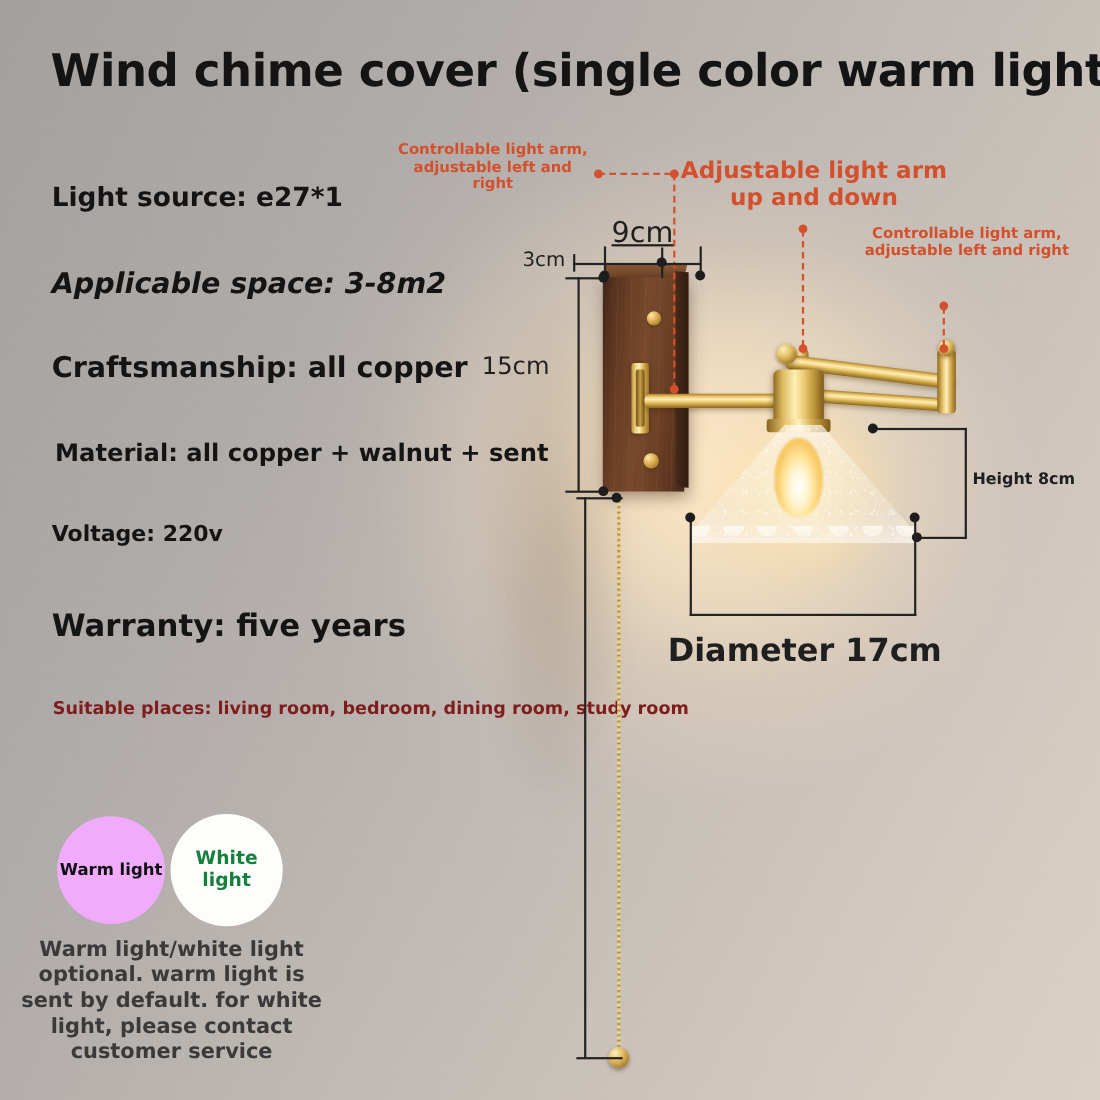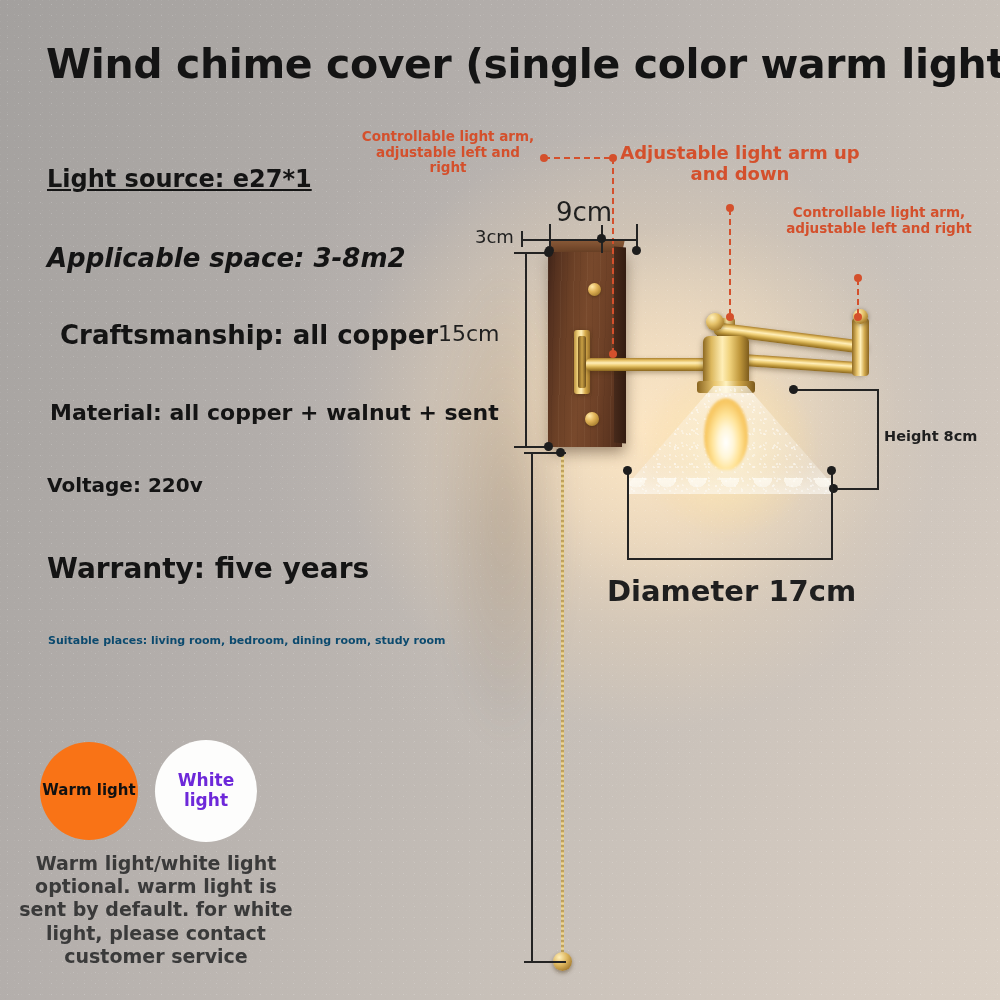--- a/index.html
+++ b/index.html
@@ -28,45 +28,45 @@
     background-size:7px 7px,9px 9px,11px 11px,8px 8px,13px 13px,10px 10px;}
   .wall-shadow{position:absolute;left:430px;top:230px;width:150px;height:560px;
     background:radial-gradient(ellipse 80px 280px at 50% 50%, rgba(90,70,50,.20) 0%, rgba(90,70,50,.08) 55%, rgba(90,70,50,0) 85%);
     filter:blur(10px);}
 
   
   .title{position:absolute;left:46px;top:40px;width:900px;
     font-size:41px;font-weight:bold;color:#141414;letter-spacing:-.4px;
     white-space:nowrap;}
   .spec{position:absolute;color:#141414;font-weight:bold;white-space:nowrap;}
-  .s1{left:47px;top:165px;font-size:24px;text-decoration:underline;}
+  .s1{left:47px;top:165px;font-size:24px;}
   .s2{left:47px;top:243px;font-size:26px;font-style:italic;}
-  .s3{left:47px;top:320px;font-size:26px;margin-left:13px;}
+  .s3{left:47px;top:320px;font-size:26px;}
   .s4{left:50px;top:400px;font-size:22px;}
   .s5{left:47px;top:473px;font-size:20px;}
   .s6{left:47px;top:552px;font-size:28px;}
-  .suitable{position:absolute;left:48px;top:634px;font-size:11px;font-weight:bold;color:#0c4a6e;white-space:nowrap;}
+  .suitable{position:absolute;left:48px;top:634px;font-size:16px;font-weight:bold;color:#7f1d1d;white-space:nowrap;}
 
   
   .callout{position:absolute;color:#d4502c;font-weight:bold;text-align:center;line-height:1.16;}
   .c1{left:358px;top:129px;width:180px;font-size:13.5px;}
-  .c2{left:618px;top:143px;width:244px;font-size:18px;}
+  .c2{left:618px;top:143px;width:244px;font-size:21px;}
   .c3{left:770px;top:205px;width:218px;font-size:13.5px;}
 
   .rdash-v{position:absolute;width:0;border-left:2px dashed #d4502c;}
   .rdash-h{position:absolute;height:0;border-top:2px dashed #d4502c;}
   .rdot{position:absolute;width:8px;height:8px;border-radius:50%;background:#d4502c;}
 
   
   .dline-h{position:absolute;height:0;border-top:2px solid #232323;}
   .dline-v{position:absolute;width:0;border-left:2px solid #232323;}
   .dtick{position:absolute;width:0;border-left:2px solid #232323;}
   .ddot{position:absolute;width:9px;height:9px;border-radius:50%;background:#1d1d1d;}
   .dlabel{position:absolute;color:#1f1f1f;white-space:nowrap;}
-  .lbl-9{left:556px;top:197px;font-size:26px;}
+  .lbl-9{left:556px;top:197px;font-size:26px;text-decoration:underline;}
   .lbl-3{left:475px;top:226px;font-size:18px;}
   .lbl-15{left:438px;top:321px;font-size:22px;}
   .lbl-h8{left:884px;top:428px;font-size:14.5px;font-weight:bold;}
   .lbl-dia{left:607px;top:574px;font-size:29px;font-weight:bold;}
   .lbl-chain{left:352px;top:900px;width:170px;font-size:12.5px;font-weight:bold;text-align:center;line-height:1.2;white-space:normal;}
 
   
   .wood{position:absolute;left:548px;top:252px;width:74px;height:195px;
     background:linear-gradient(96deg,#3e2318 0%,#55311f 10%,#6b4026 28%,#78492c 48%,#6e4127 68%,#5c3520 86%,#47281a 100%);
     box-shadow:3px 5px 14px rgba(45,25,12,.45);}
@@ -146,22 +146,22 @@
 
   .chain{position:absolute;left:561px;top:452px;width:3px;height:500px;
     background:repeating-linear-gradient(180deg,#d9bb72 0px,#f2dfa6 2px,#a98a44 4px,#d9bb72 5px);}
   .chain-ball{position:absolute;left:553px;top:952px;width:19px;height:19px;border-radius:50%;
     background:radial-gradient(circle at 33% 28%,#fff0bd 0%,#ddb65e 42%,#a57c30 78%,#6f521b 100%);
     box-shadow:0 2px 4px rgba(60,40,10,.45);}
 
   
   .opt{position:absolute;border-radius:50%;display:flex;align-items:center;justify-content:center;
     text-align:center;font-weight:bold;line-height:1.15;}
-  .opt-warm{left:40px;top:742px;width:98px;height:98px;background:#f97316;color:#111;font-size:15px;}
-  .opt-white{left:155px;top:740px;width:102px;height:102px;background:#fdfdfc;color:#6d28d9;font-size:17px;}
+  .opt-warm{left:52px;top:742px;width:98px;height:98px;background:#f0abfc;color:#111;font-size:15px;}
+  .opt-white{left:155px;top:740px;width:102px;height:102px;background:#fdfdfc;color:#15803d;font-size:17px;}
   .opt-note{position:absolute;left:18px;top:852px;width:276px;text-align:center;
     font-size:19px;font-weight:bold;color:#3a3a3a;line-height:1.22;}
 </style>
 </head>
 <body>
 
 <div id="stage">
 
   <div class="wall"></div>
   <div class="wall-texture"></div>

